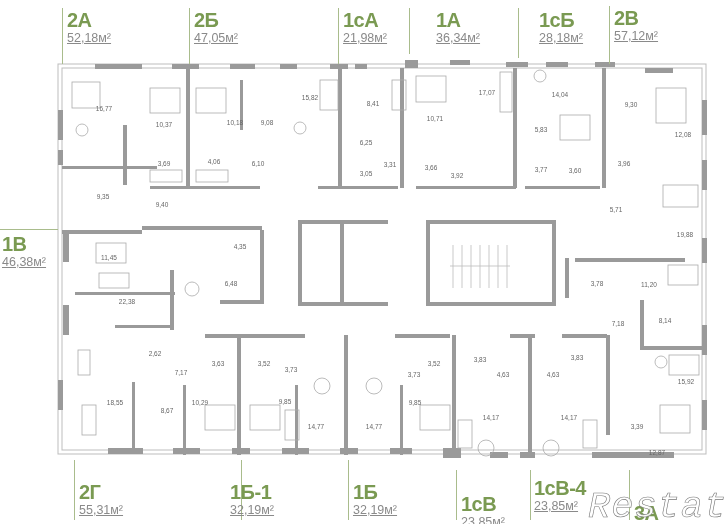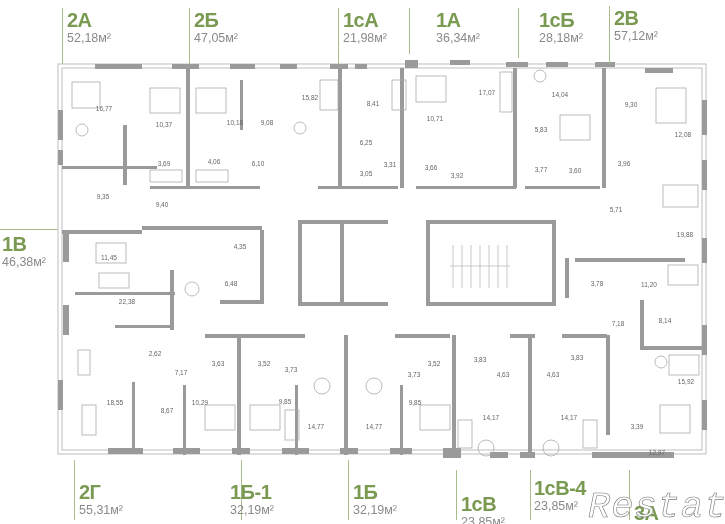--- a/index.html
+++ b/index.html
@@ -1,19 +1,19 @@
 <!DOCTYPE html>
 <html><head>
 <meta charset="utf-8">
 <style>
   html,body{margin:0;padding:0;background:#fff;}
   body{width:725px;height:524px;position:relative;overflow:hidden;font-family:"Liberation Sans",sans-serif;}
   .label{position:absolute;color:#7a9a52;}
   .label .code{font-size:20px;font-weight:bold;line-height:20px;letter-spacing:-0.5px;}
-  .label .area{font-size:12.5px;color:#8a8a8a;line-height:14px;margin-top:1px;}
+  .label .area{font-size:12.5px;color:#8a8a8a;line-height:14px;margin-top:1px;text-decoration:underline;}
   .leader{position:absolute;background:#a9bc8c;width:1px;}
   .hleader{position:absolute;background:#a9bc8c;height:1px;}
   #plan{position:absolute;left:0;top:0;}
   .room{position:absolute;font-size:6.5px;color:#666;transform:translate(-50%,-50%);white-space:nowrap;}
   .watermark{position:absolute;left:588px;top:486px;font-family:Liberation Mono, monospace;font-size:37px;color:rgba(255,255,255,0.85);
     -webkit-text-stroke:0.6px #777;letter-spacing:1px;font-style:italic;}
 </style>
 </head>
 <body>
 

